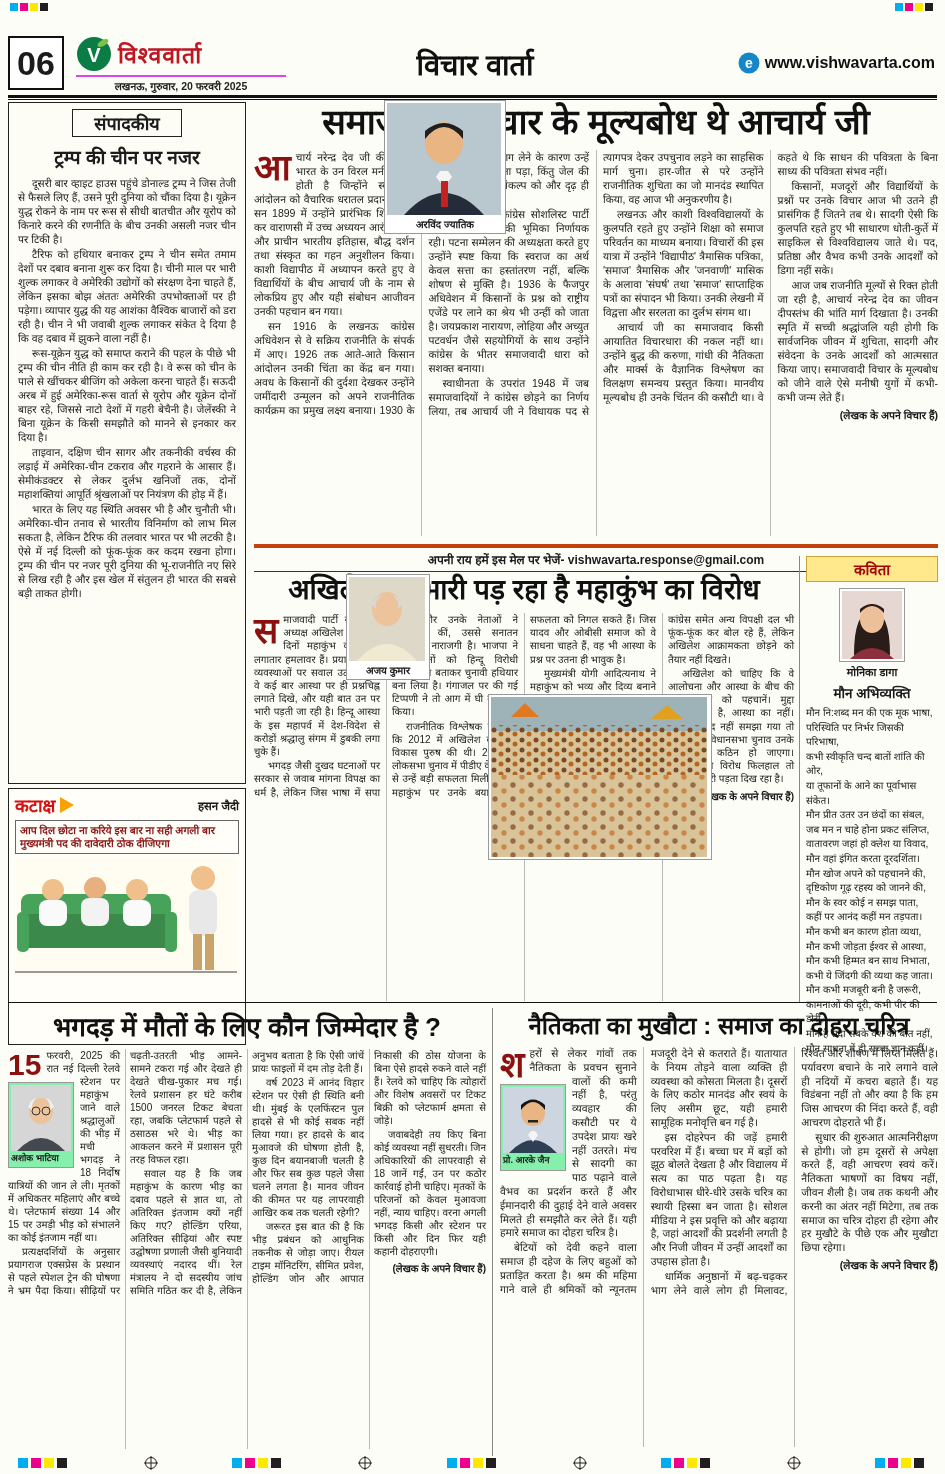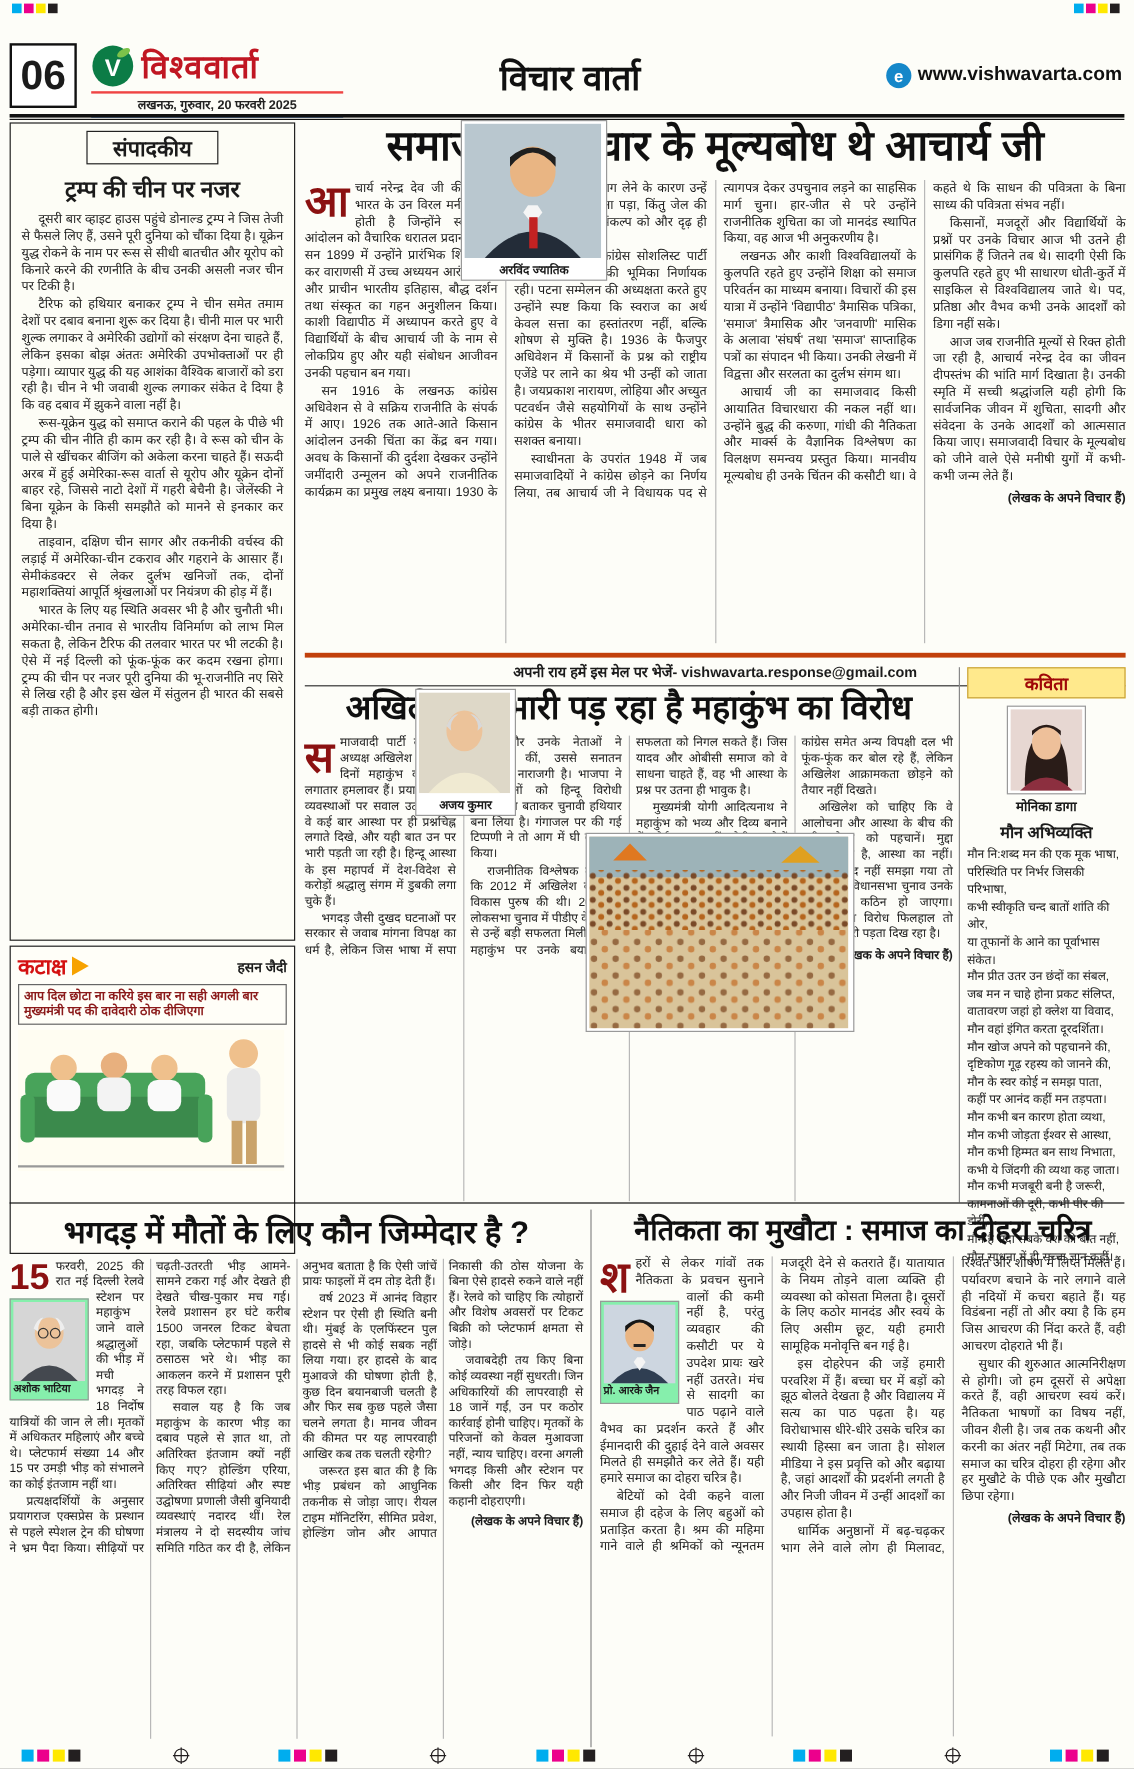--- a/index.html
+++ b/index.html
@@ -14,22 +14,22 @@
   .cmyk.sm i { width:8px; height:8px; margin-right:2px; }
   i.c{background:#00adee} i.m{background:#ec008c} i.y{background:#ffe800} i.k{background:#231f20}
   .top-marks-left { position:absolute; left:10px; top:3px; }
   .top-marks-right { position:absolute; right:10px; top:3px; }
   .bottom-marks { position:absolute; left:18px; right:18px; top:1456px; display:flex; justify-content:space-between; align-items:center; }
 
   
   .pageno { position:absolute; left:8px; top:36px; width:56px; height:54px; border:2px solid #111; display:flex; align-items:center; justify-content:center; font-size:34px; font-weight:bold; background:#fff; }
   .brand { position:absolute; left:76px; top:36px; width:210px; }
   .brand-row { display:flex; align-items:center; gap:6px; }
-  .masthead { font-size:27px; font-weight:bold; color:#c01622; letter-spacing:1px; }
-  .dateline { margin-top:3px; border-top:2px solid #ef4444; border-bottom:2px solid #1a57a8; padding:2px 0; font-size:10.5px; font-weight:bold; color:#222; text-align:center; }
+  .masthead { font-size:23px; font-weight:bold; color:#c01622; letter-spacing:1px; }
+  .dateline { margin-top:3px; border-top:2px solid #d946ef; border-bottom:2px solid #1a57a8; padding:2px 0; font-size:10.5px; font-weight:bold; color:#222; text-align:center; }
   .section-title { position:absolute; left:330px; width:290px; top:44px; text-align:center; font-size:29px; font-weight:bold; color:#101010; }
   .website { position:absolute; right:10px; top:52px; display:flex; align-items:center; gap:5px; font-size:16px; font-weight:bold; color:#101010; }
   .header-rule { position:absolute; left:8px; right:8px; top:95px; border-top:3px solid #111; height:5px; border-bottom:1px solid #111; }
 
   
   .editorial-box { position:absolute; left:8px; top:102px; width:238px; height:682px; border:1.5px solid #222; padding:6px 9px; background:#fdfdf6; }
   .ed-label { width:110px; margin:0 auto; border:1px solid #222; text-align:center; font-size:18px; font-weight:bold; padding:1px 0; }
   .ed-title { text-align:center; font-size:19px; font-weight:bold; margin:7px 0 6px; }
   .ed-body { text-align:justify; font-size:10.5px; line-height:14px; }
   .ed-body p { text-indent:14px; margin-bottom:1px; }

